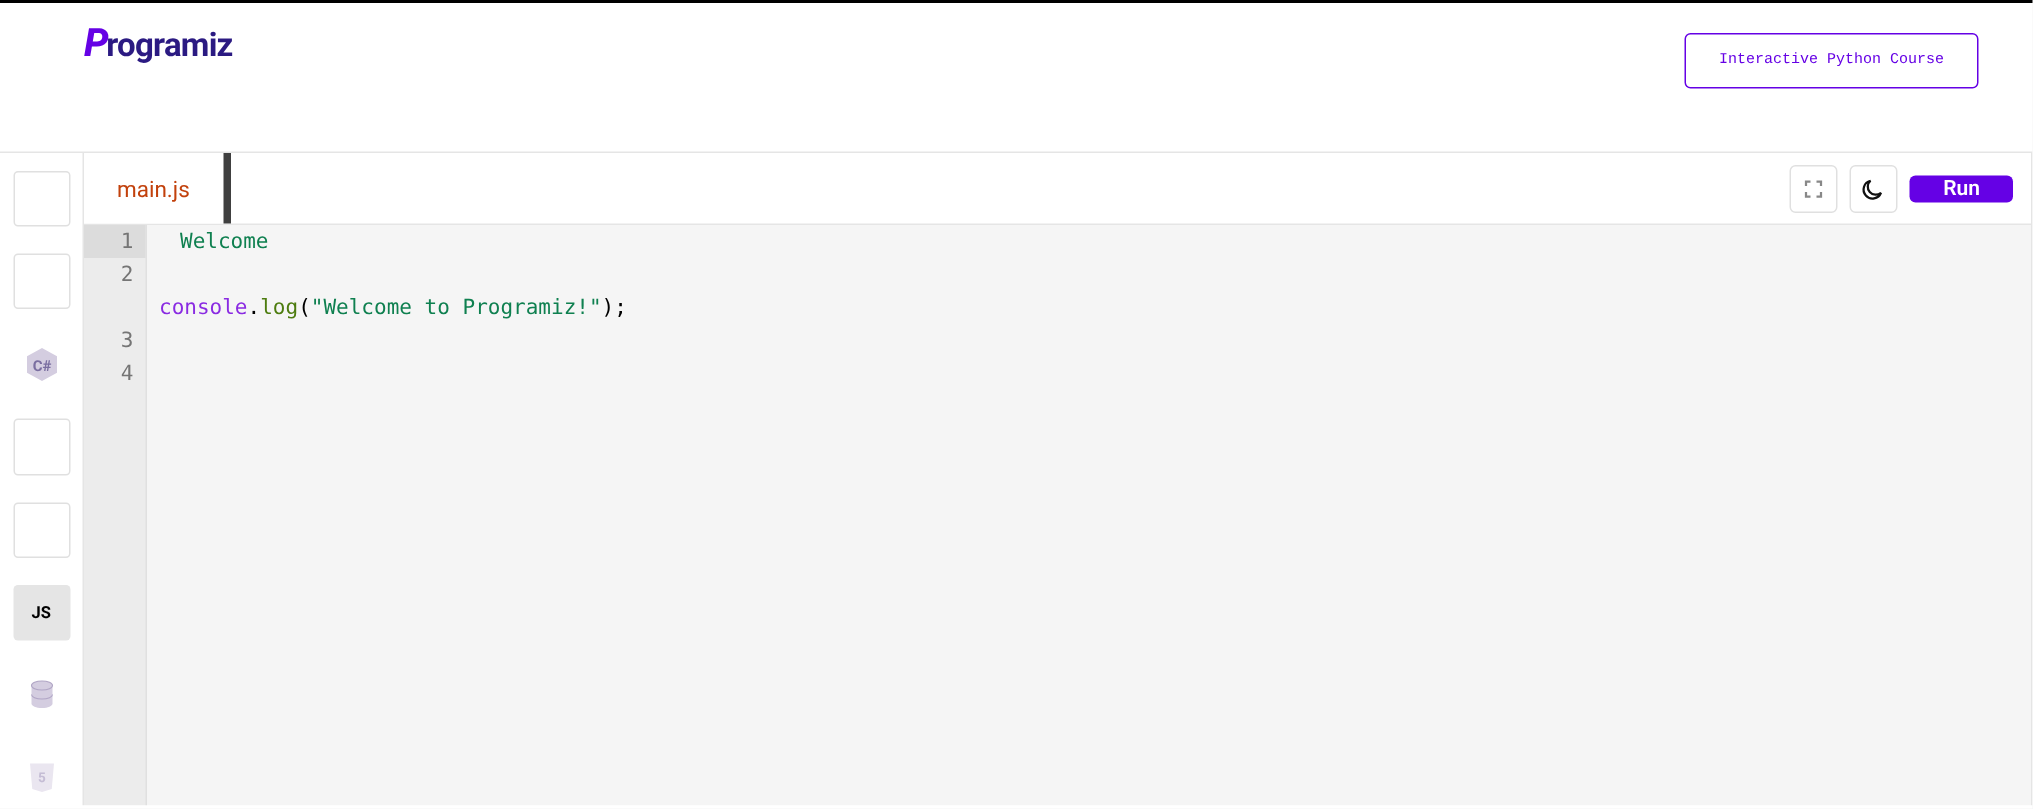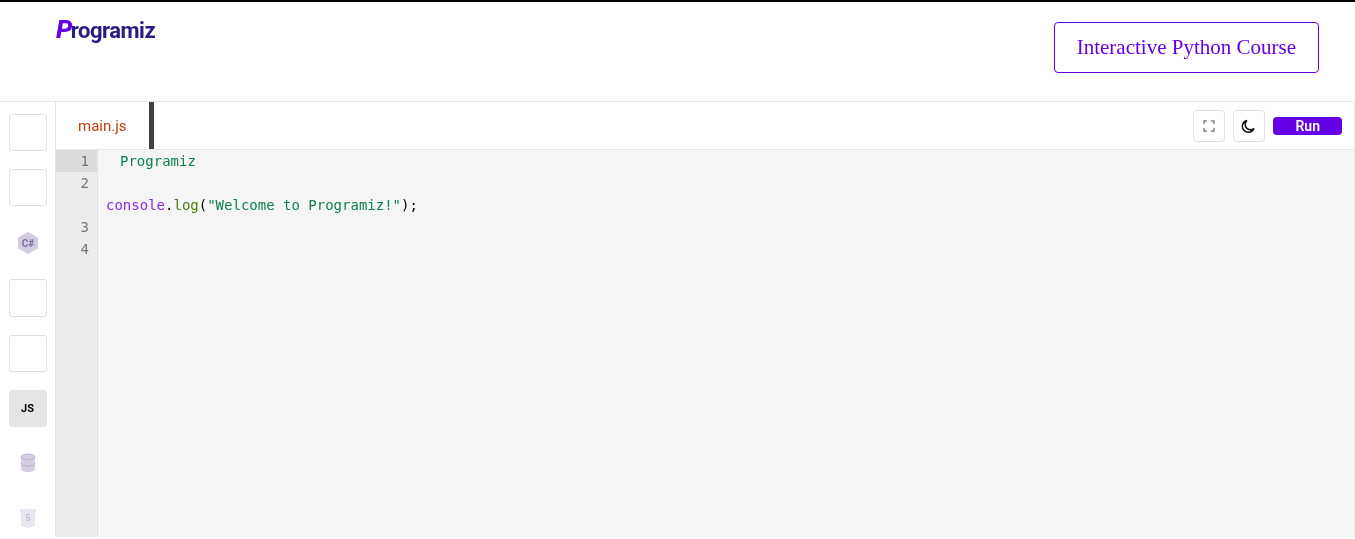--- a/index.html
+++ b/index.html
@@ -50,24 +50,24 @@
       font-size: 15px;
       color: #5a5a5a;
       margin-top: 2px;
     }
 
     .course-btn {
       border: 1px solid #6501e5;
       color: #6501e5;
       background: transparent;
       padding: 12px 22px;
-      font-size: 21px;
+      font-size: 10px;
       border-radius: 4px;
       cursor: pointer;
-      font-family: Liberation Serif, serif;
+      font-family: Liberation Mono, monospace;
       margin-top: 8px;
     }
 
     .main-area {
       display: flex;
       height: calc(100vh - 104px);
     }
 
     .sidebar {
       width: 56px;
@@ -349,21 +349,21 @@
 
     <div class="code-area">
       <div class="gutter">
         <div class="gutter-line hl">1</div>
         <div class="gutter-line">2</div>
         <div class="gutter-line">&nbsp;</div>
         <div class="gutter-line">3</div>
         <div class="gutter-line">4</div>
       </div>
       <div class="code-lines">
-        <div class="code-line wrap-indent"><span class="cm-comment">Programiz</span></div>
+        <div class="code-line wrap-indent"><span class="cm-comment">Welcome</span></div>
         <div class="code-line"></div>
         <div class="code-line"><span class="cm-ident">console</span><span class="cm-punc">.</span><span class="cm-method">log</span><span class="cm-punc">(</span><span class="cm-string">"Welcome to Programiz!"</span><span class="cm-punc">);</span></div>
       </div>
     </div>
   </div>
 
 
 </div>
 
 </body></html>

